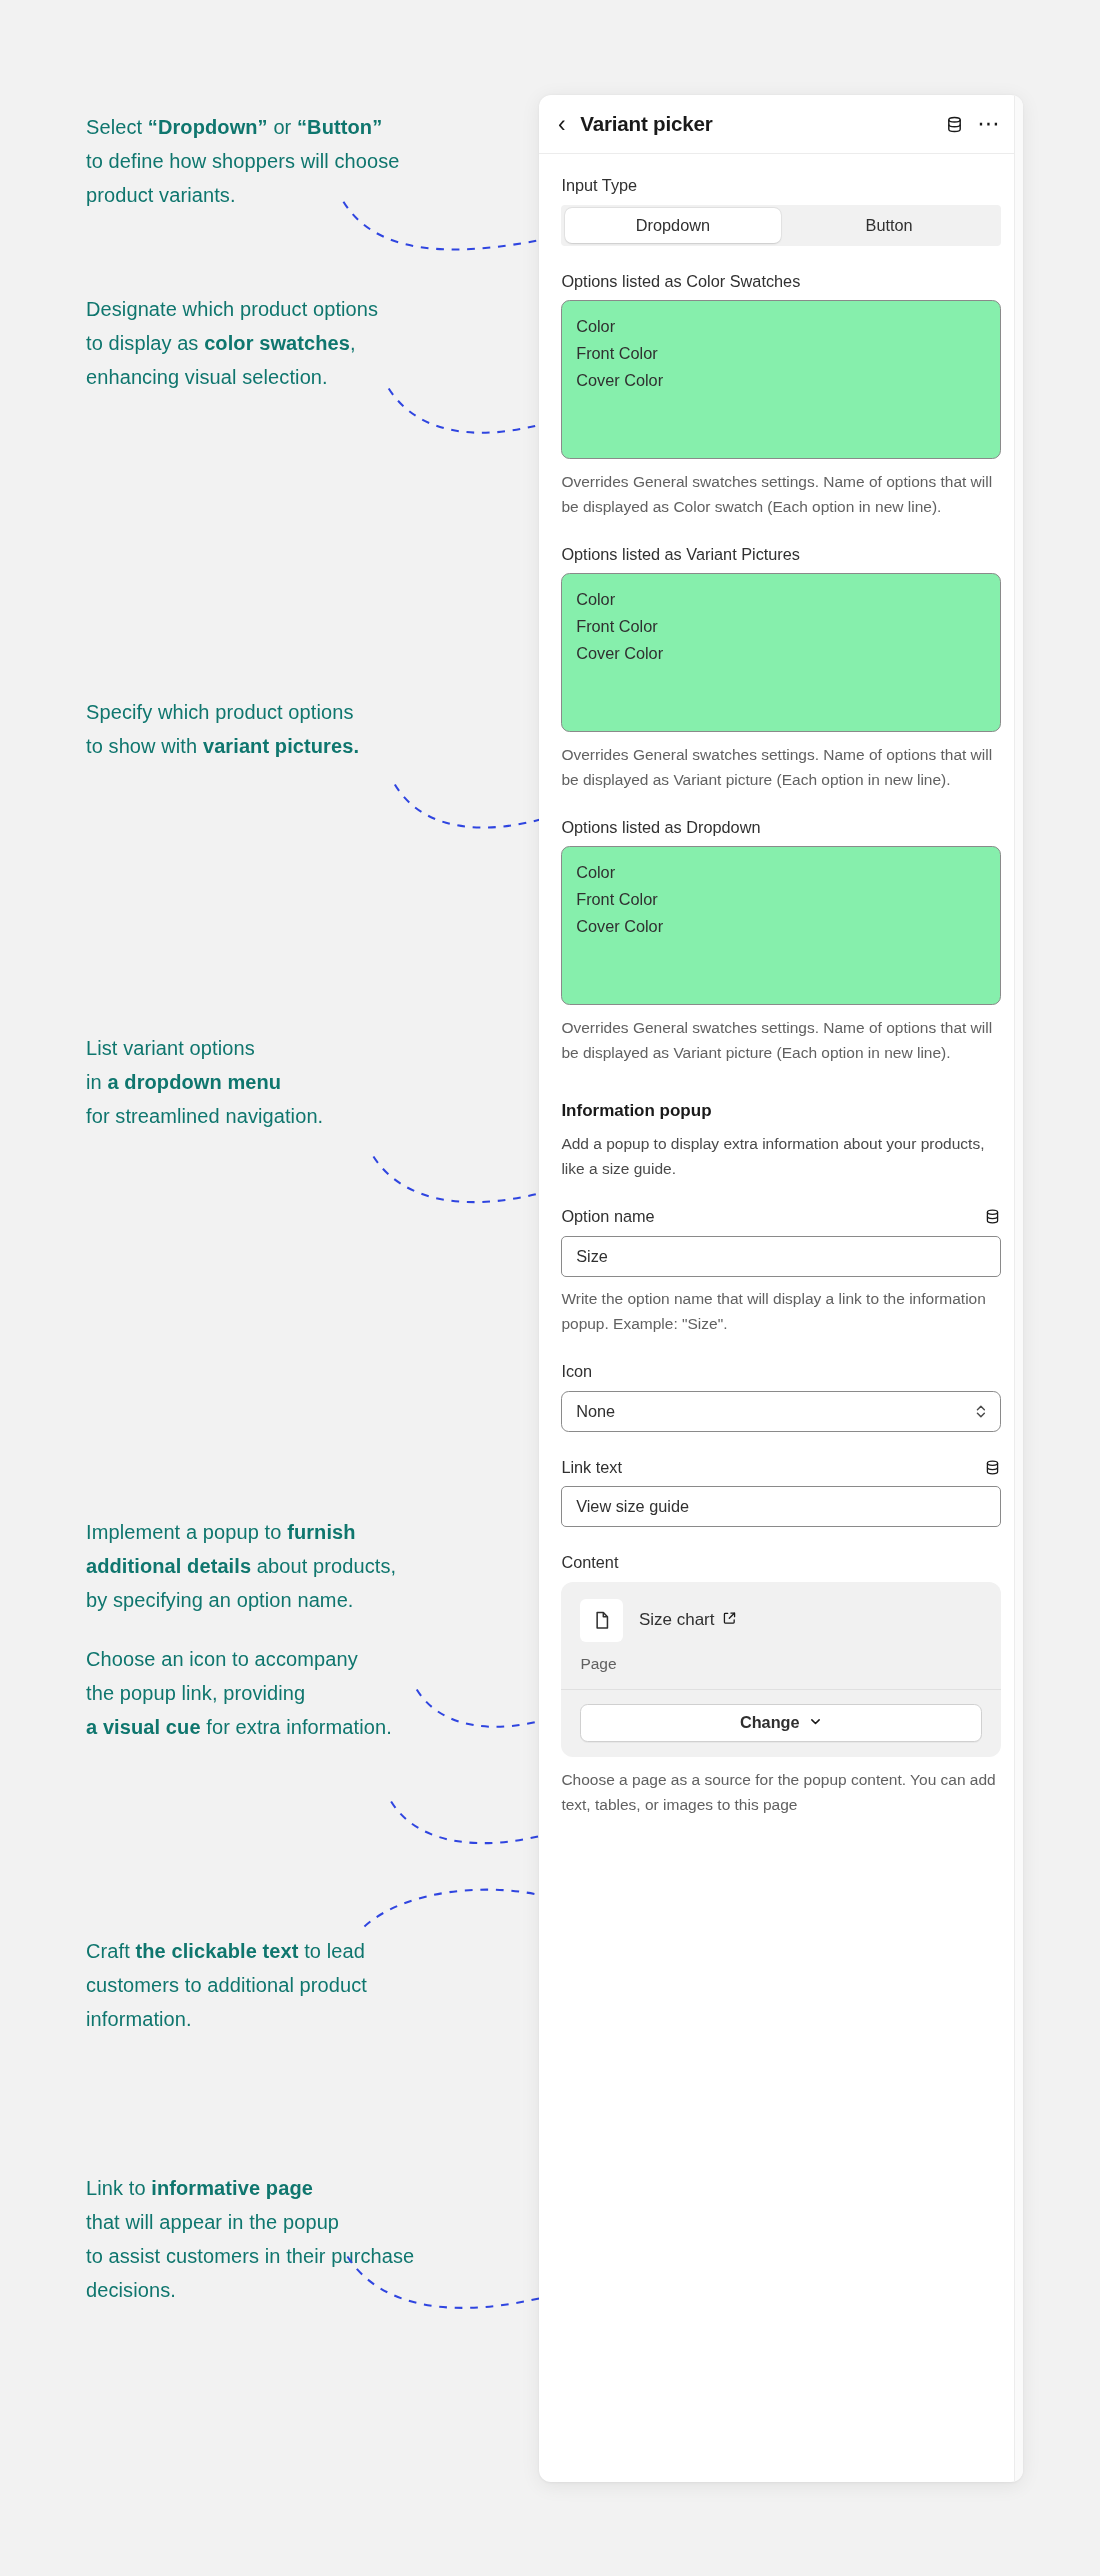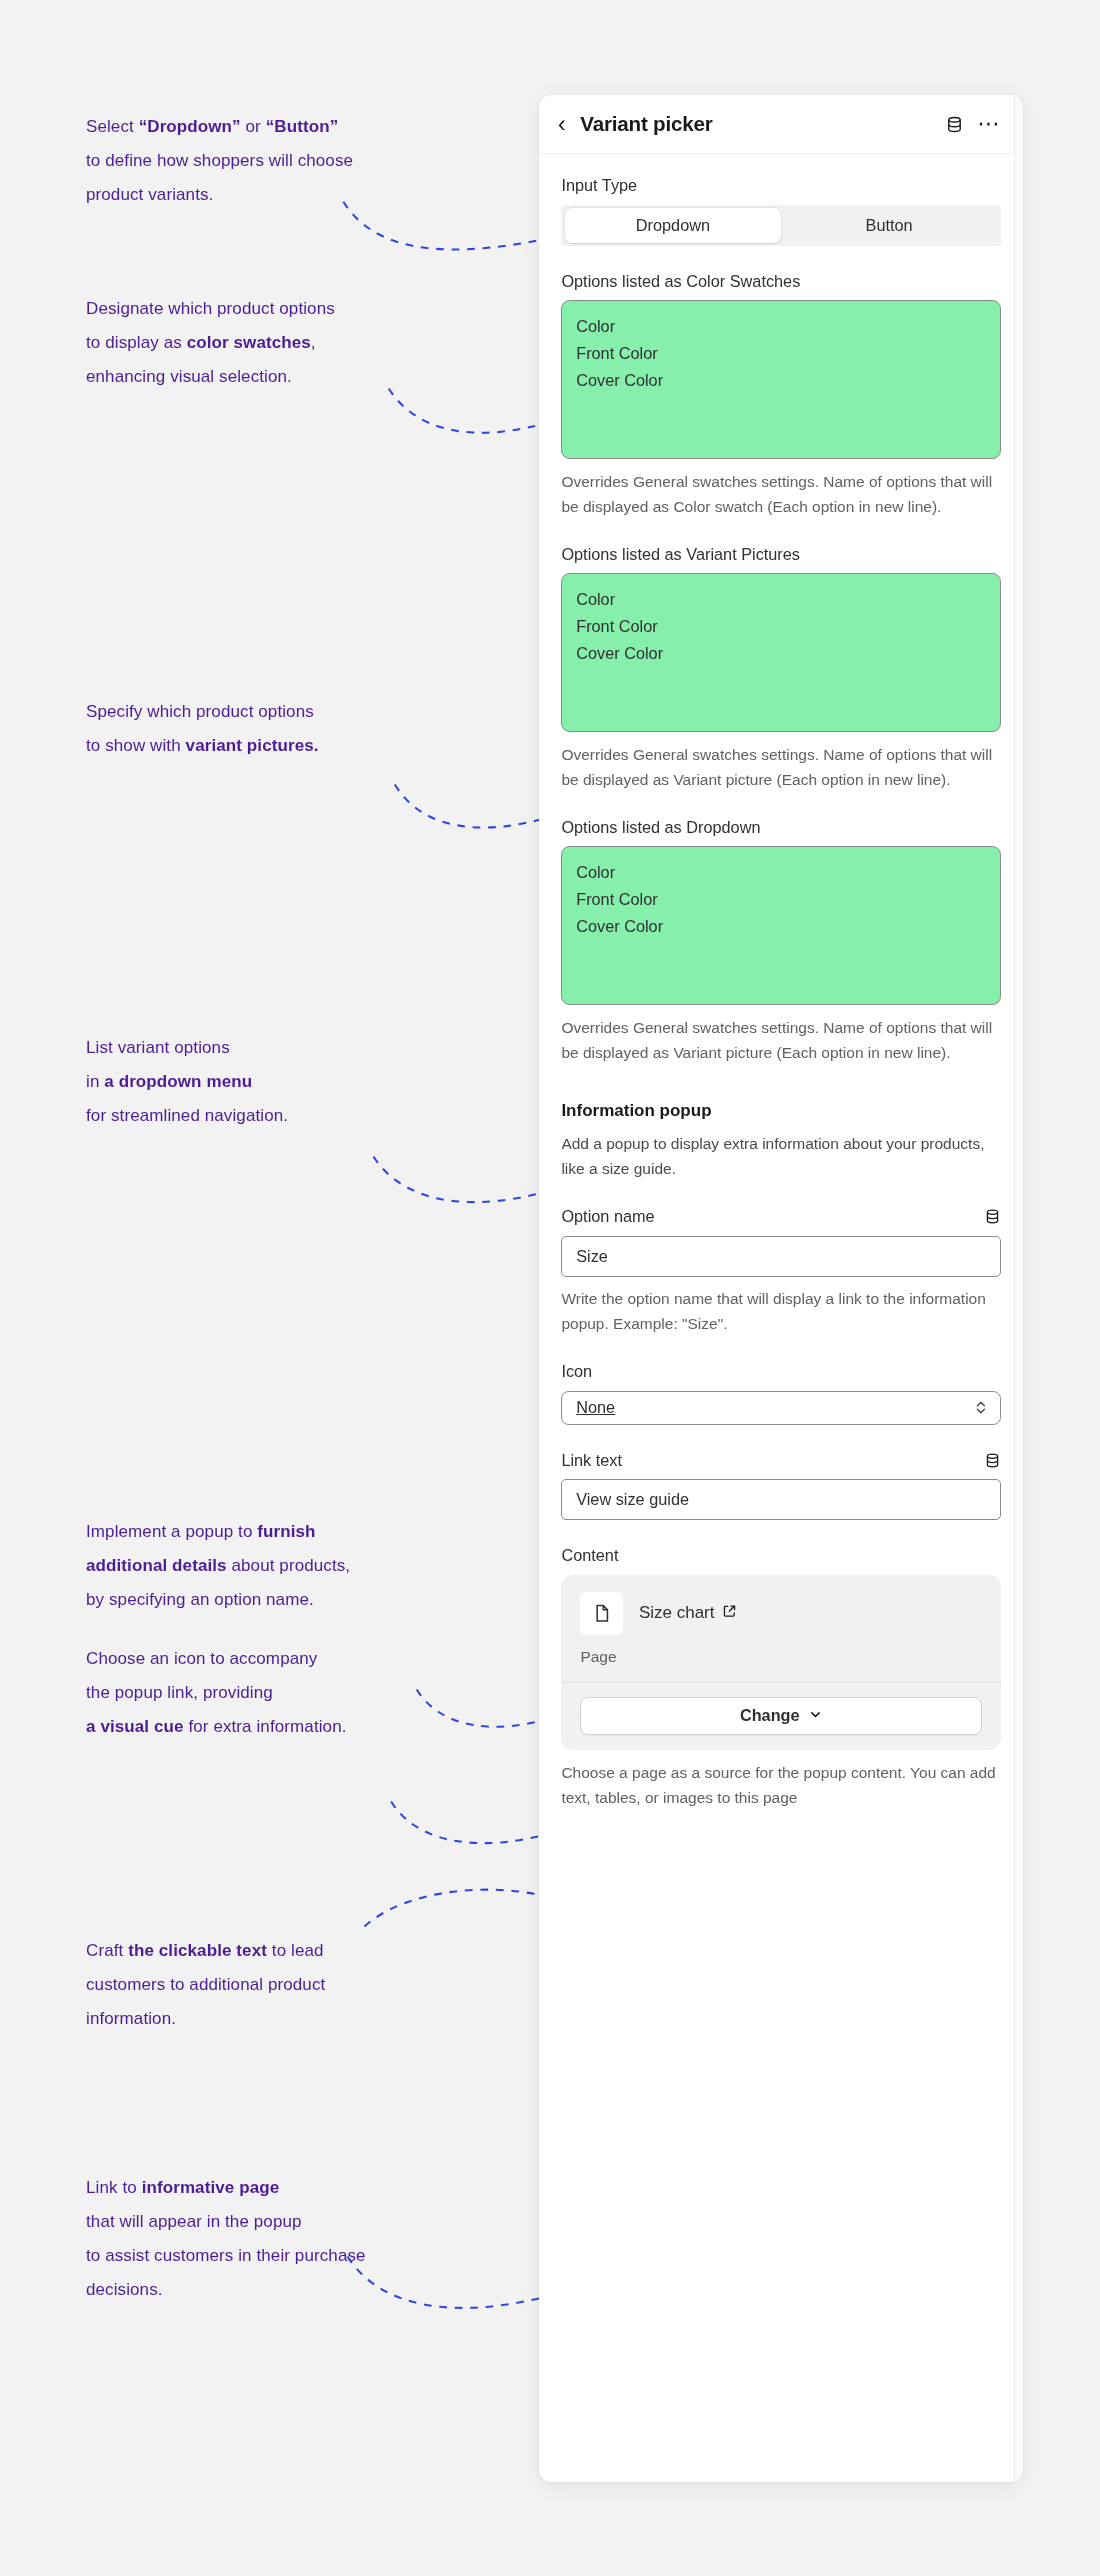--- a/index.html
+++ b/index.html
@@ -8,22 +8,22 @@
     height: 2576px;
     background: #f2f2f2;
     font-family: "Liberation Sans", sans-serif;
     overflow: hidden;
   }
   .stage { position: relative; width: 1101px; height: 2576px; }
 
   
   .anno {
     position: absolute;
-    color: #4c1d95;
-    font-size: 17px;
+    color: #0f766e;
+    font-size: 20px;
     line-height: 34px;
     letter-spacing: 0.1px;
     width: 464px;
   }
   .anno b { font-weight: 700; }
 
   
   .connector { position: absolute; pointer-events: none; }
   .dot {
     position: absolute;
@@ -160,29 +160,28 @@
     padding: 0 13.8px;
     font-size: 16.3px;
     color: #303030;
     background: #fff;
     cursor: text;
   }
 
   .select-box {
     border: 0.9px solid #8a8a8a;
     border-radius: 7.7px;
-    height: 34px;
+    height: 41px;
     display: flex;
     align-items: center;
     padding: 0 12px 0 13.8px;
     font-size: 16.3px;
     color: #303030;
     background: #fff;
     cursor: pointer;
-    text-decoration: underline;
   }
   .select-box .caret { margin-left: auto; display: flex; }
 
   
   .content-card {
     background: #f1f1f1;
     border-radius: 12px;
     overflow: hidden;
   }
   .content-card-top { padding: 17px 19px 15.5px 19px; }

